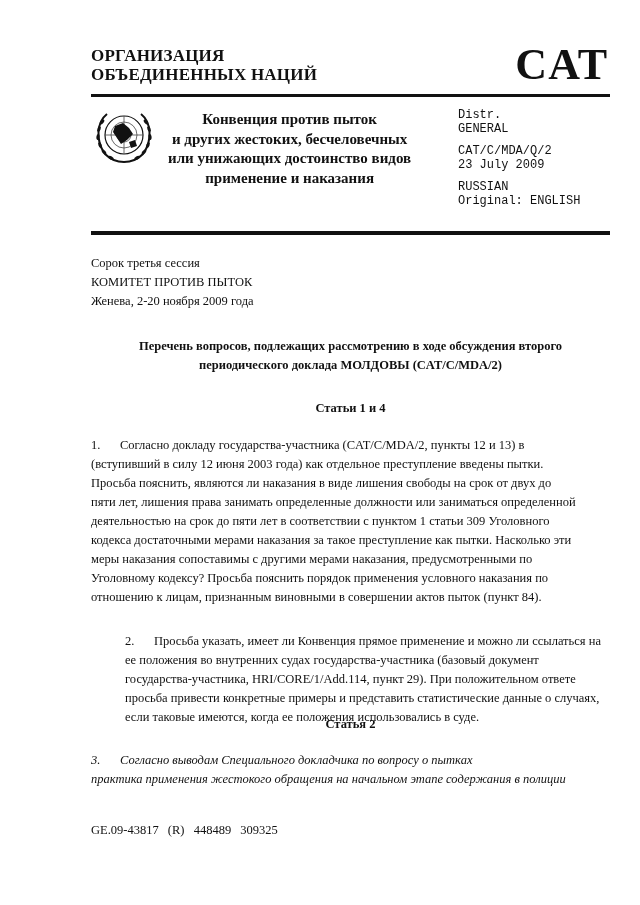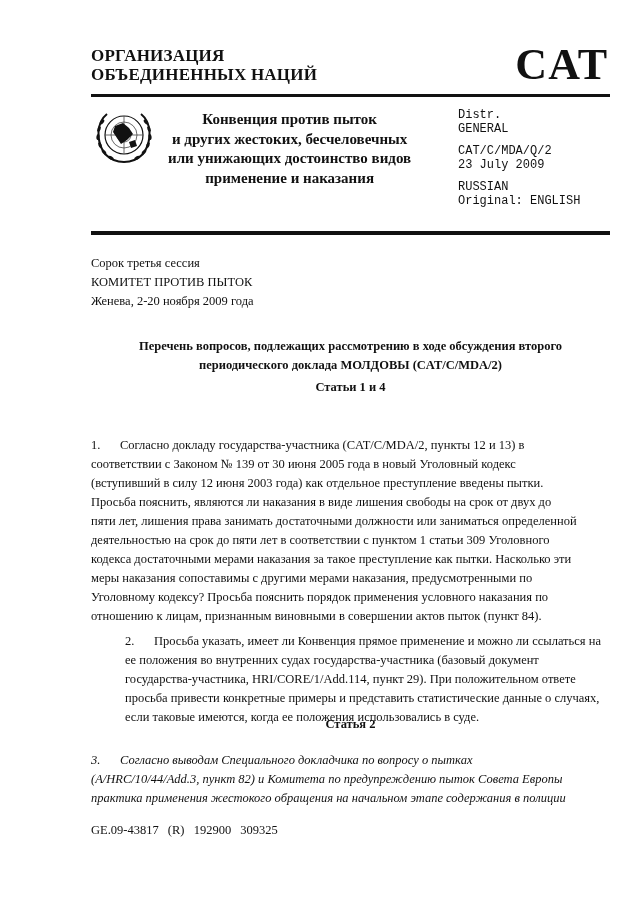--- a/index.html
+++ b/index.html
@@ -87,49 +87,47 @@
   <div>Сорок третья сессия</div>
   <div>КОМИТЕТ ПРОТИВ ПЫТОК</div>
   <div>Женева, 2-20 ноября 2009 года</div>
 </div>
 
 <div class="abs doc-title">
   <div>Перечень вопросов, подлежащих рассмотрению в ходе обсуждения второго</div>
   <div>периодического доклада МОЛДОВЫ (CAT/C/MDA/2)</div>
 </div>
 
-<div class="abs section-h" style="top:378px;font-family:Liberation Serif, serif;">Статьи 1 и 4</div>
+<div class="abs section-h" style="top:399px;font-family:Liberation Serif, serif;">Статьи 1 и 4</div>
 
 <div class="abs para" style="top:436px;">
   <div><span class="num">1.</span><span>Согласно докладу государства-участника (CAT/C/MDA/2, пункты 12 и 13) в</span></div>
-  <div>соответствии с Законом № 139 от 30 июня 2005 года в новый Уголовный кодекс</div>
   <div>(вступивший в силу 12 июня 2003 года) как отдельное преступление введены пытки.</div>
   <div>Просьба пояснить, являются ли наказания в виде лишения свободы на срок от двух до</div>
-  <div>пяти лет, лишения права занимать достаточными должности или заниматься определенной</div>
+  <div>пяти лет, лишения права занимать определенные должности или заниматься определенной</div>
   <div>деятельностью на срок до пяти лет в соответствии с пунктом 1 статьи 309 Уголовного</div>
   <div>кодекса достаточными мерами наказания за такое преступление как пытки.  Насколько эти</div>
   <div>меры наказания сопоставимы с другими мерами наказания, предусмотренными по</div>
   <div>Уголовному кодексу?  Просьба пояснить порядок применения условного наказания по</div>
   <div>отношению к лицам, признанным виновными в совершении актов пыток (пункт 84).</div>
 </div>
 
 <div class="abs para" style="top:632px;margin-left:34px;">
   <div><span class="num">2.</span><span>Просьба указать, имеет ли Конвенция прямое применение и можно ли ссылаться на</span></div>
   <div>ее положения во внутренних судах государства-участника (базовый документ</div>
   <div>государства-участника, HRI/CORE/1/Add.114, пункт 29).  При положительном ответе</div>
   <div>просьба привести конкретные примеры и представить статистические данные о случаях,</div>
   <div>если таковые имеются, когда ее положения использовались в суде.</div>
 </div>
 
 <div class="abs section-h" style="top:715px;">Статья 2</div>
 
 <div class="abs para" style="top:751px;font-style:italic;">
   <div><span class="num">3.</span><span>Согласно выводам Специального докладчика по вопросу о пытках</span></div>
-  <div>(A/HRC/10/44/Add.3, пункт 82) и Комитета по предупреждению пыток Совета Европы</div>
   <div>практика применения жестокого обращения на начальном этапе содержания в полиции</div>
 </div>
 
 <div class="abs footer">
   <span>GE.09-43817</span>
   <span>(R)</span>
-  <span>192900</span>
+  <span>448489</span>
   <span>309325</span>
 </div>
 
 </body></html>

